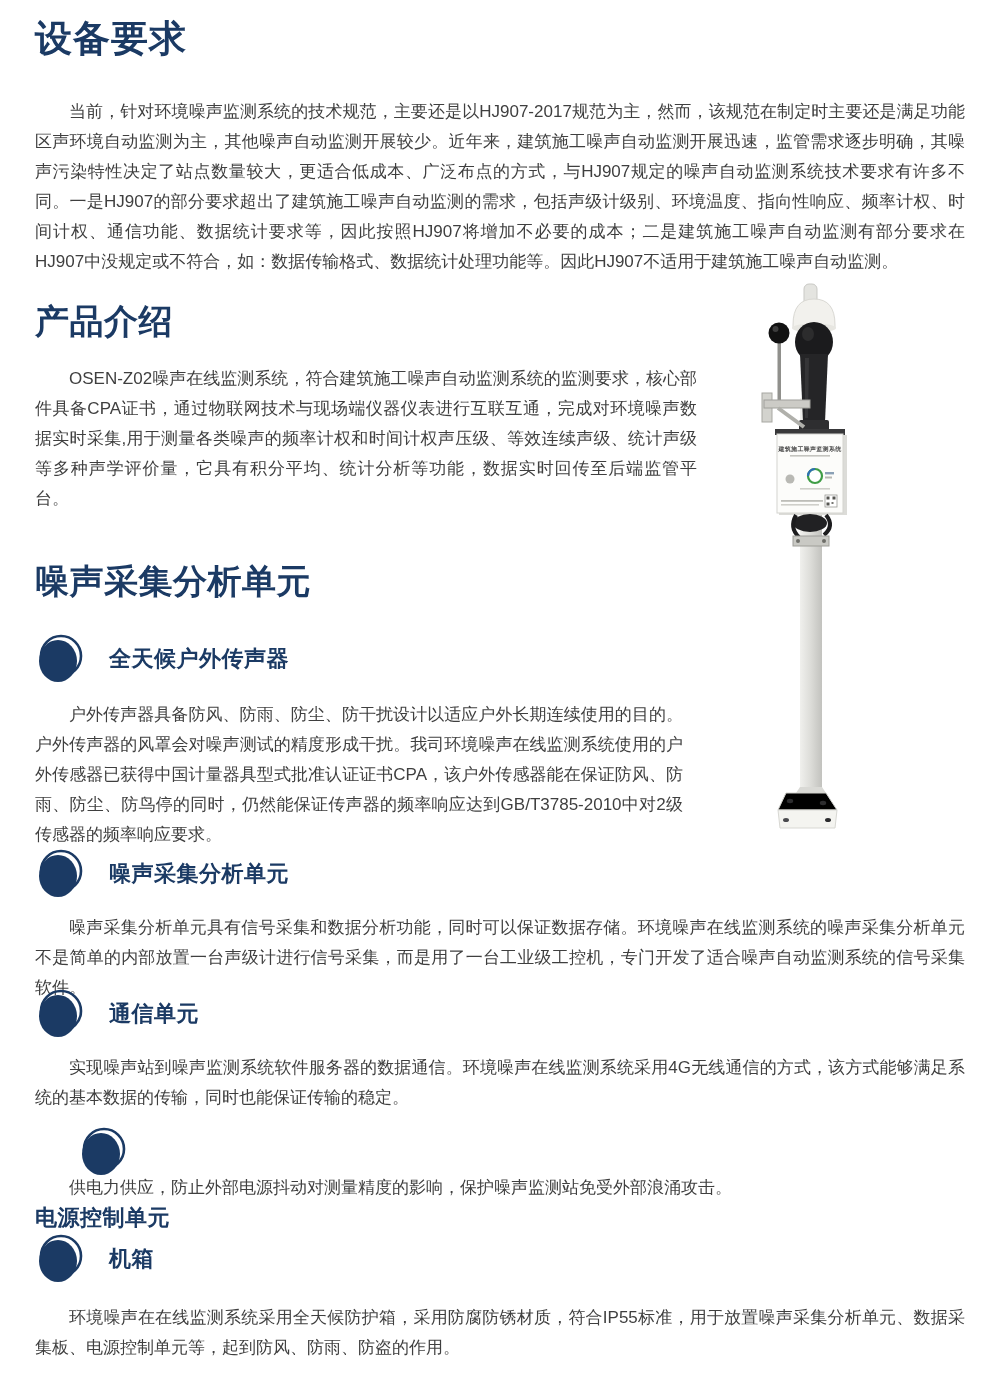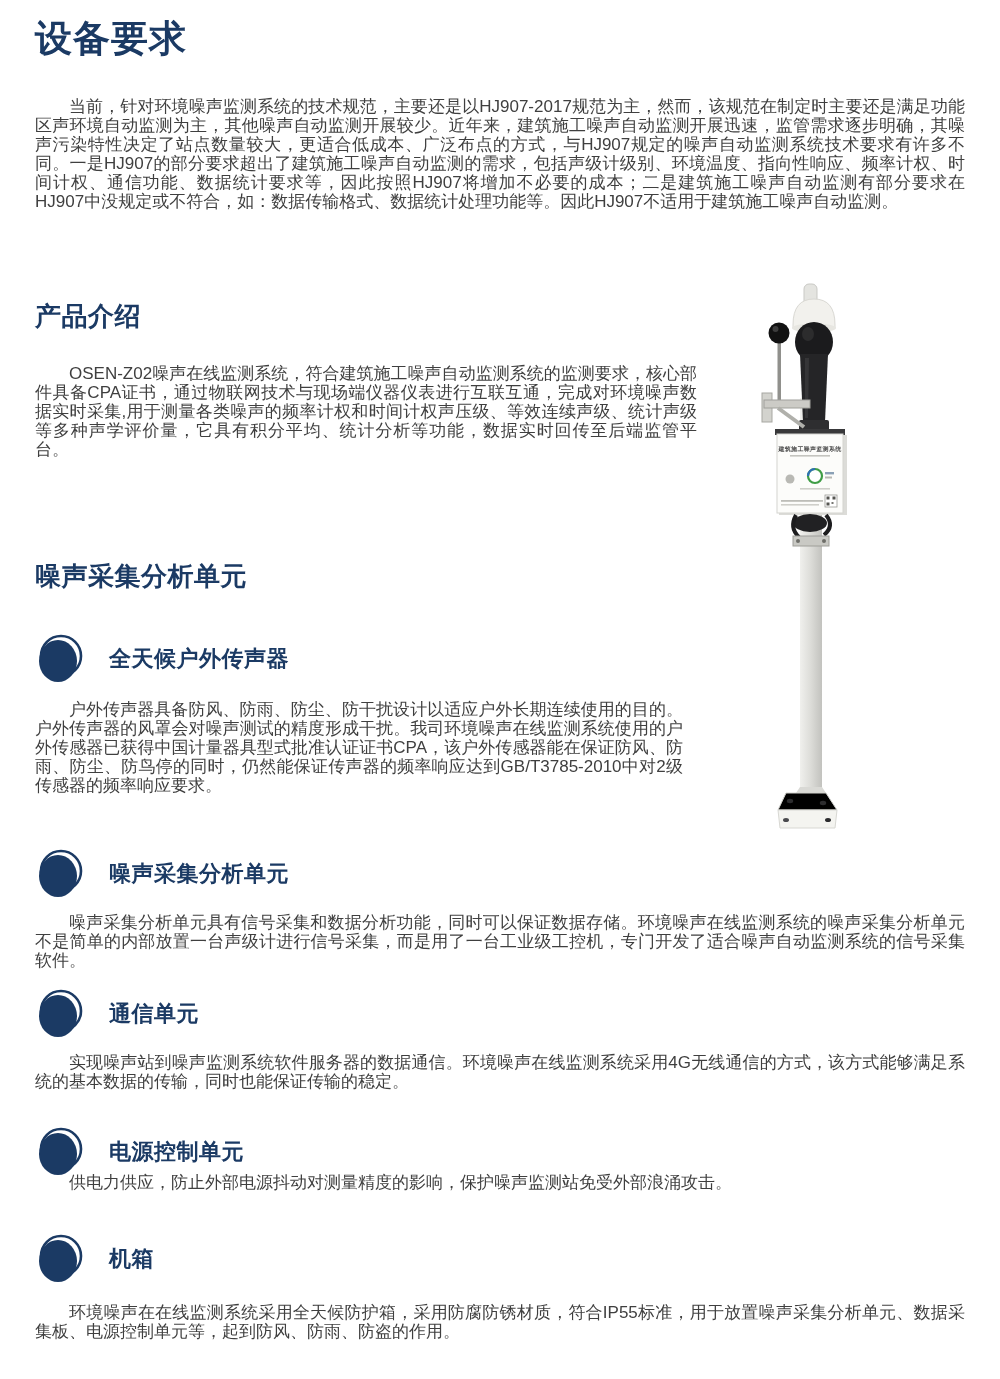--- a/index.html
+++ b/index.html
@@ -13,26 +13,26 @@
     font-family: "Liberation Sans", "DejaVu Sans", sans-serif;
   }
   .abs { position: absolute; }
   .h1 {
     left: 35px; top: 14px;
     font-size: 37px; font-weight: 700;
     color: #1b3a64; letter-spacing: 1px;
   }
   .h2 {
     left: 35px;
-    font-size: 26px; font-weight: 700;
+    font-size: 34px; font-weight: 700;
     color: #1b3a64; letter-spacing: 0.5px;
   }
   .body-para {
     left: 35px;
-    font-size: 17px; line-height: 19px;
+    font-size: 17px; line-height: 30px;
     color: #3f3f3f;
     text-align: justify;
     text-indent: 2em;
   }
   .w-full  { width: 930px; }
   .w-wrap1 { width: 662px; }  
   .w-wrap2 { width: 648px; }
   .item-head {
     left: 35px;
     display: flex;
@@ -162,21 +162,21 @@
 
   <div class="abs item-head" style="top:987px;">
     <svg class="bullet-icon" width="50" height="54" viewBox="0 0 50 54">
       <circle cx="26" cy="24" r="20" fill="none" stroke="#1b3a64" stroke-width="2.6"></circle>
       <ellipse cx="23" cy="29" rx="19" ry="21" fill="#1b3a64"></ellipse>
     </svg>
     <span class="item-title">通信单元</span>
   </div>
   <p class="abs body-para w-full" style="top:1053px;">实现噪声站到噪声监测系统软件服务器的数据通信。环境噪声在线监测系统采用4G无线通信的方式，该方式能够满足系统的基本数据的传输，同时也能保证传输的稳定。</p>
 
-  <div class="abs item-head" style="top:1125px;">
+  <div class="abs item-head" style="top:1125px;flex-direction:column;">
     <svg class="bullet-icon" width="50" height="54" viewBox="0 0 50 54">
       <circle cx="26" cy="24" r="20" fill="none" stroke="#1b3a64" stroke-width="2.6"></circle>
       <ellipse cx="23" cy="29" rx="19" ry="21" fill="#1b3a64"></ellipse>
     </svg>
     <span class="item-title">电源控制单元</span>
   </div>
   <p class="abs body-para w-full" style="top:1173px;">供电力供应，防止外部电源抖动对测量精度的影响，保护噪声监测站免受外部浪涌攻击。</p>
 
   <div class="abs item-head" style="top:1232px;">
     <svg class="bullet-icon" width="50" height="54" viewBox="0 0 50 54">

